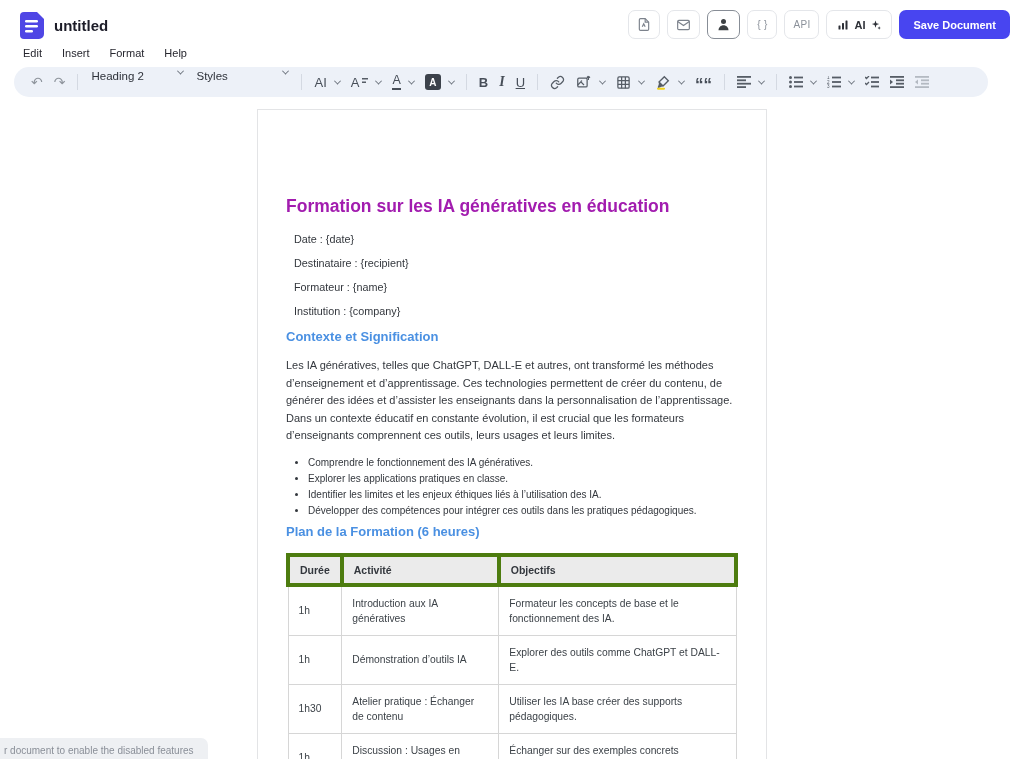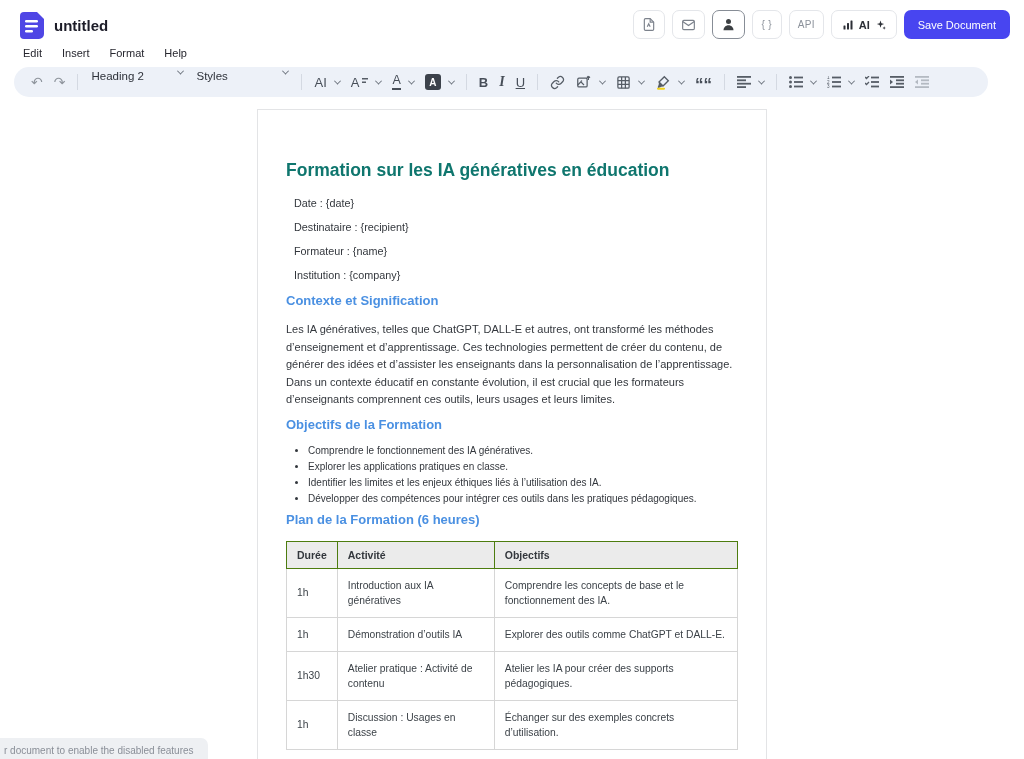--- a/index.html
+++ b/index.html
@@ -12,21 +12,21 @@
   .brand { display:flex; align-items:center; gap:10px; padding-top:2px; }
   .doc-title { font-size:15px; font-weight:700; color:#1c1c28; }
   .hdr-actions { display:flex; align-items:center; gap:7px; }
   .hdr-btn { height:29px; min-width:30px; display:inline-flex; align-items:center; justify-content:center;
     gap:5px; padding:0 8px; background:#fff; border:1px solid #e4e6ea; border-radius:7px;
     color:#6b7280; font-size:10px; cursor:pointer; }
   .hdr-btn.emph { border-color:#878d96; }
   .hdr-btn .txt { font-size:10px; color:#8b919a; letter-spacing:.3px; }
   .ai-btn { font-weight:700; color:#2c2f36; font-size:11px; padding:0 10px; }
   .save-btn { height:29px; padding:0 14px; background:#4845f0; color:#fff; border:none;
-    border-radius:7px; font-size:11px; font-weight:400; cursor:pointer; }
+    border-radius:7px; font-size:11px; font-weight:700; cursor:pointer; }
 
   
   .menu-bar { display:flex; gap:20px; padding:8px 5px 6px 23px; }
   .menu-item { font-size:11px; color:#26262e; cursor:pointer; }
 
   
   .toolbar { margin:2px 14px 0 14px; height:30px; background:#edf1f8; border-radius:15px;
     display:flex; align-items:center; padding:0 12px; gap:1px; width:974px; }
   .tb-btn { display:inline-flex; align-items:center; justify-content:center; gap:3px;
     height:24px; padding:0 5px; border-radius:5px; color:#565d66; cursor:pointer; white-space:nowrap; }
@@ -43,30 +43,30 @@
   .fc { position:relative; font-size:12.5px; font-weight:400; color:#474e58; border-bottom:2px solid #474e58; line-height:1.1; }
   .bgc { width:16px; height:16px; background:#3c424b; color:#fff; border-radius:3px; font-size:10px;
     font-weight:700; display:inline-flex; align-items:center; justify-content:center; }
   .quote { font-size:17px; font-weight:700; color:#474e58; line-height:.5; margin-top:7px; }
   .arrow-glyph { font-size:14px; color:#8f959d; line-height:1; }
 
   
   .canvas { width:100%; display:flex; justify-content:center; }
   .page { width:510px; margin-top:12px; background:#fff; border:1px solid #e3e4e6;
     padding:50px 28px 40px 28px; min-height:900px; }
-  .doc-h1 { color:#0f766e; font-size:17.5px; font-weight:700; margin-bottom:16px; }
+  .doc-h1 { color:#a21caf; font-size:17.5px; font-weight:700; margin-bottom:16px;margin-top:36px; }
   .doc-meta { font-size:10.8px; color:#33373d; margin:12px 0;padding-left:8px; }
   .doc-h3 { color:#4a90e2; font-size:13px; font-weight:700; margin:8px 0 13px 0; }
   .doc-p { font-size:11px; color:#33373d; line-height:17.5px; }
   .doc-ul { margin:12px 0 4px 22px; }
   .doc-ul li { font-size:10px; color:#33373d; margin-bottom:5px; }
 
   
   .doc-table { border-collapse:collapse; width:100%; margin-top:14px; }
-  .doc-table th { background:#ebebeb; border:1px solid #4d7c0f; font-size:10.5px; font-weight:700;
+  .doc-table th { background:#ebebeb; border:4px solid #4d7c0f; font-size:10.5px; font-weight:700;
     color:#33373d; text-align:left; padding:7px 10px; }
   .doc-table td { border:1px solid #d6d6d6; font-size:10.3px; color:#3c4248;
     padding:9px 10px; line-height:15px; vertical-align:middle; }
 
   
   .bottom-tip { position:fixed; left:-10px; bottom:-9px; background:#eef0f3; border-radius:7px;
     padding:7px 14px 12px 14px; font-size:10px; color:#8a8f98; white-space:nowrap; }
 
   svg { display:block; }
 </style>
@@ -299,21 +299,20 @@
     <h1 class="doc-h1">Formation sur les IA génératives en éducation</h1>
 
     <p class="doc-meta">Date : {date}</p>
     <p class="doc-meta">Destinataire : {recipient}</p>
     <p class="doc-meta">Formateur : {name}</p>
     <p class="doc-meta">Institution : {company}</p>
 
     <h3 class="doc-h3">Contexte et Signification</h3>
     <p class="doc-p">Les IA génératives, telles que ChatGPT, DALL-E et autres, ont transformé les méthodes d’enseignement et d’apprentissage. Ces technologies permettent de créer du contenu, de générer des idées et d’assister les enseignants dans la personnalisation de l’apprentissage. Dans un contexte éducatif en constante évolution, il est crucial que les formateurs d’enseignants comprennent ces outils, leurs usages et leurs limites.</p>
 
-    <h3 class="doc-h3">Objectifs de la Formation</h3>
     <ul class="doc-ul">
       <li>Comprendre le fonctionnement des IA génératives.</li>
       <li>Explorer les applications pratiques en classe.</li>
       <li>Identifier les limites et les enjeux éthiques liés à l’utilisation des IA.</li>
       <li>Développer des compétences pour intégrer ces outils dans les pratiques pédagogiques.</li>
     </ul>
 
     <h3 class="doc-h3">Plan de la Formation (6 heures)</h3>
 
     <table class="doc-table">
@@ -326,31 +325,31 @@
         <tr>
           <th>Durée</th>
           <th>Activité</th>
           <th>Objectifs</th>
         </tr>
       </thead>
       <tbody>
         <tr>
           <td>1h</td>
           <td>Introduction aux IA génératives</td>
-          <td>Comprendre les concepts de base et le fonctionnement des IA.</td>
+          <td>Formateur les concepts de base et le fonctionnement des IA.</td>
         </tr>
         <tr>
           <td>1h</td>
           <td>Démonstration d’outils IA</td>
           <td>Explorer des outils comme ChatGPT et DALL-E.</td>
         </tr>
         <tr>
           <td>1h30</td>
-          <td>Atelier pratique : Activité de contenu</td>
-          <td>Atelier les IA pour créer des supports pédagogiques.</td>
+          <td>Atelier pratique : Échanger de contenu</td>
+          <td>Utiliser les IA base créer des supports pédagogiques.</td>
         </tr>
         <tr>
           <td>1h</td>
           <td>Discussion : Usages en classe</td>
           <td>Échanger sur des exemples concrets d’utilisation.</td>
         </tr>
 
       </tbody>
     </table>
   </div>

